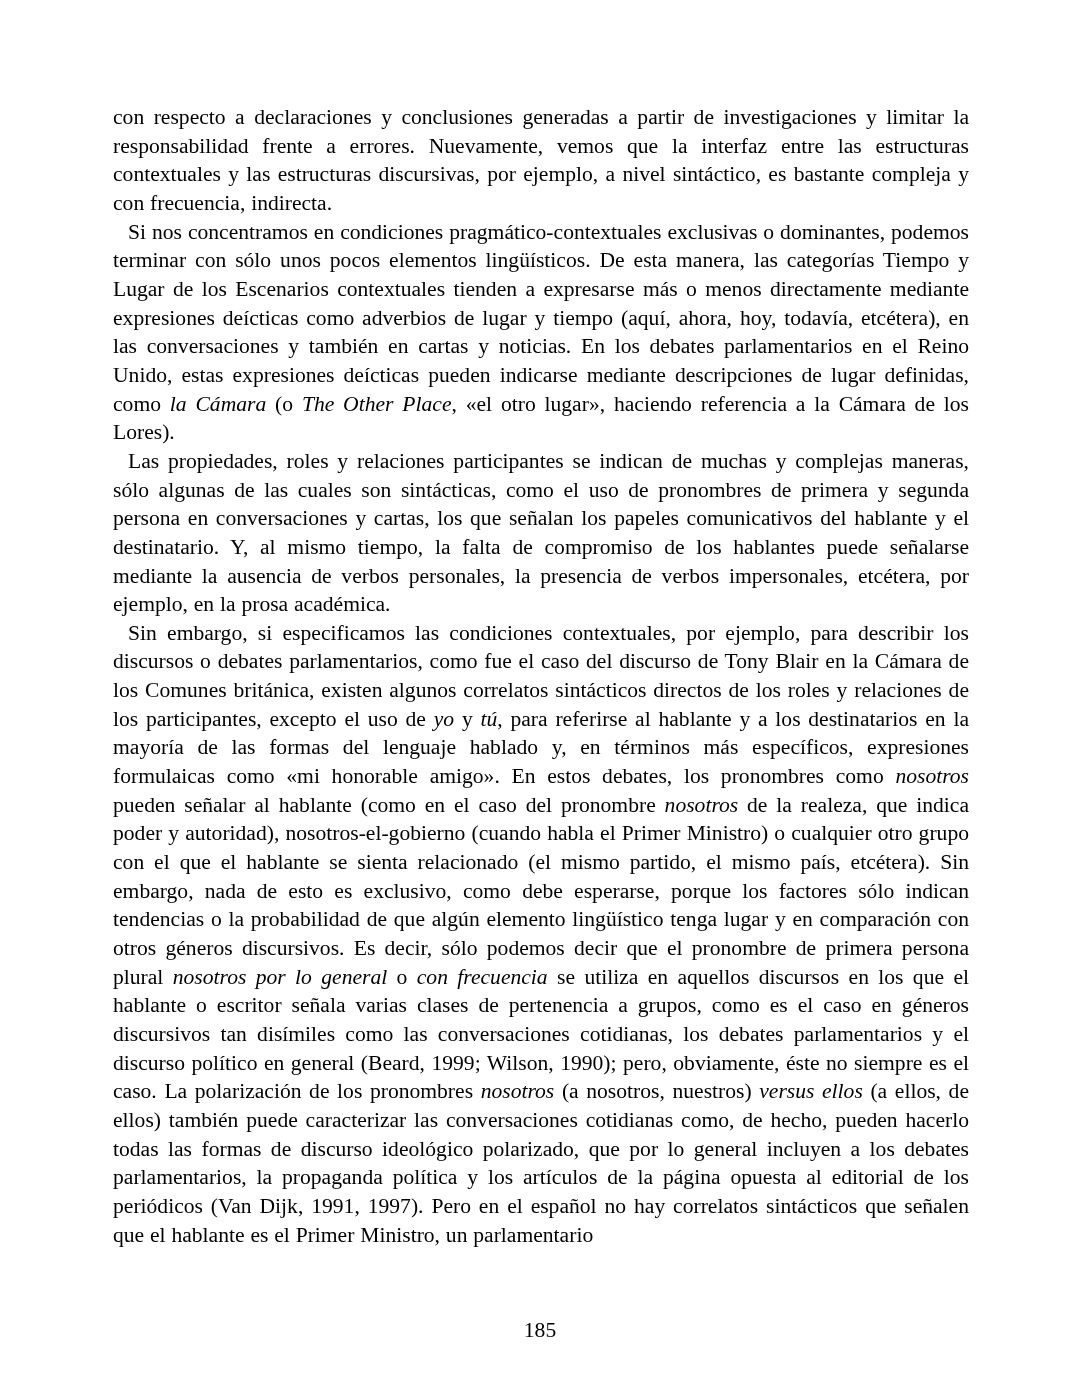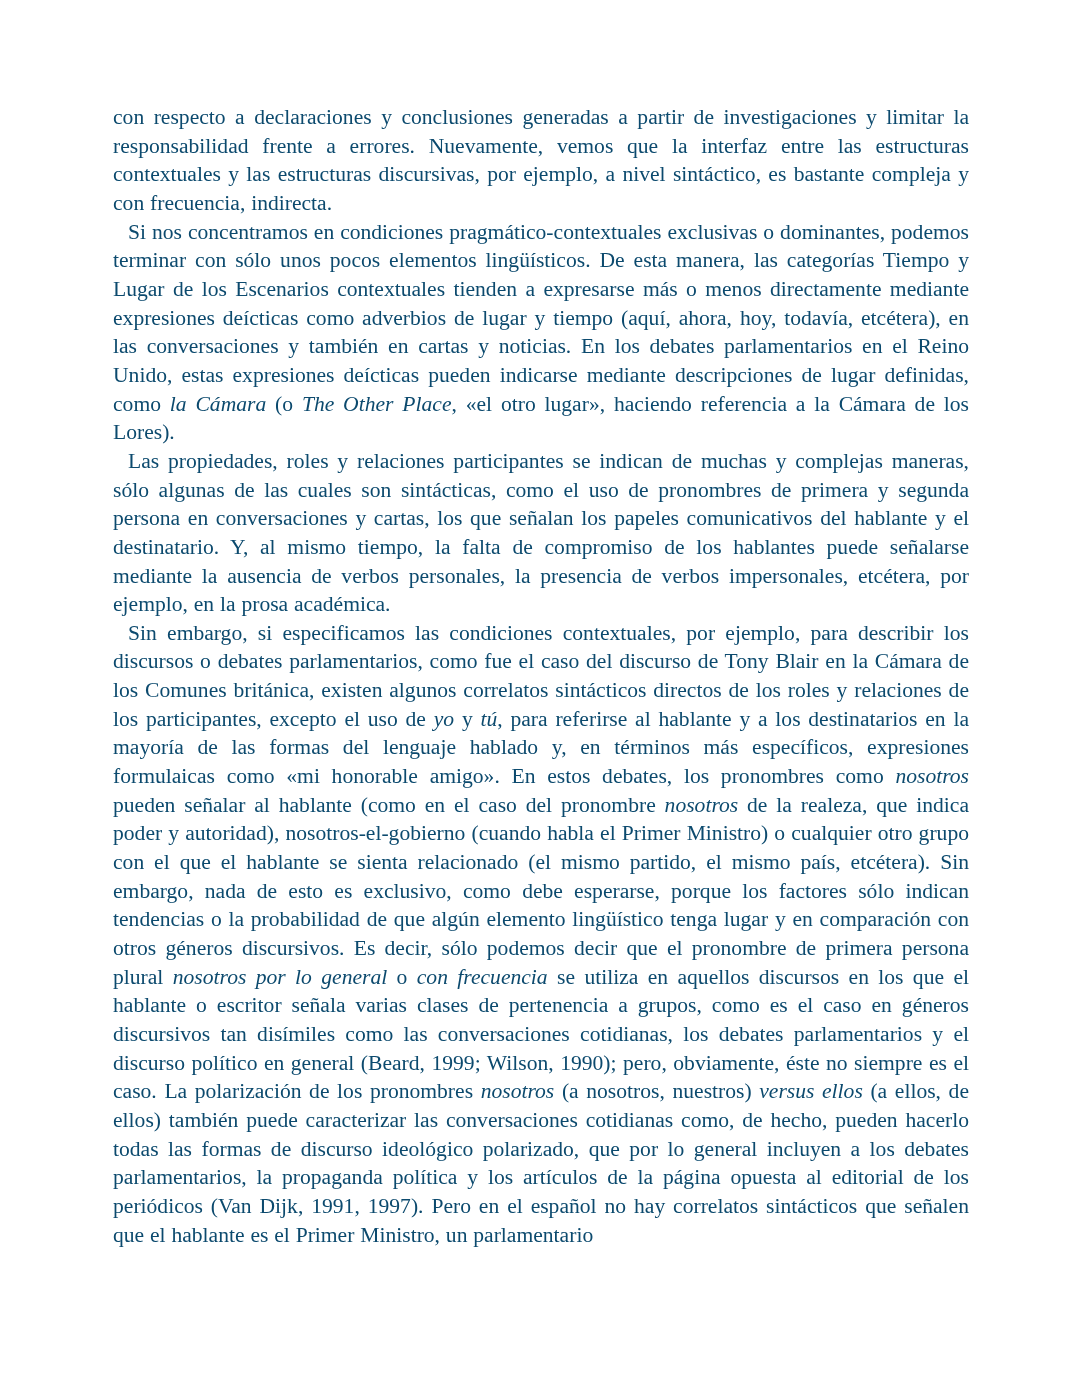--- a/index.html
+++ b/index.html
@@ -8,21 +8,21 @@
     background: #ffffff;
   }
   .page {
     position: relative;
     width: 1080px;
     height: 1397px;
     background: #ffffff;
     box-sizing: border-box;
     overflow: hidden;
     font-family: "Liberation Serif", "DejaVu Serif", serif;
-    color: #0c4a6e;
+    color: #000000;
   }
   .text-column {
     position: absolute;
     left: 113px;
     top: 103px;
     width: 856px;
   }
   .para {
     margin: 0;
     text-align: justify;
@@ -55,14 +55,15 @@
 
 <div class="page">
 
   <div class="text-column">
     <p class="para no-indent">con respecto a declaraciones y conclusiones generadas a partir de investigaciones y limitar la responsabilidad frente a errores. Nuevamente, vemos que la interfaz entre las estructuras contextuales y las estructuras discursivas, por ejemplo, a nivel sintáctico, es bastante compleja y con frecuencia, indirecta.</p>
     <p class="para">Si nos concentramos en condiciones pragmático-contextuales exclusivas o dominantes, podemos terminar con sólo unos pocos elementos lingüísticos. De esta manera, las categorías Tiempo y Lugar de los Escenarios contextuales tienden a expresarse más o menos directamente mediante expresiones deícticas como adverbios de lugar y tiempo (aquí, ahora, hoy, todavía, etcétera), en las conversaciones y también en cartas y noticias. En los debates parlamentarios en el Reino Unido, estas expresiones deícticas pueden indicarse mediante descripciones de lugar definidas, como <i>la Cámara</i> (o <i>The Other Place</i>, «el otro lugar», haciendo referencia a la Cámara de los Lores).</p>
     <p class="para">Las propiedades, roles y relaciones participantes se indican de muchas y complejas maneras, sólo algunas de las cuales son sintácticas, como el uso de pronombres de primera y segunda persona en conversaciones y cartas, los que señalan los papeles comunicativos del hablante y el destinatario. Y, al mismo tiempo, la falta de compromiso de los hablantes puede señalarse mediante la ausencia de verbos personales, la presencia de verbos impersonales, etcétera, por ejemplo, en la prosa académica.</p>
     <p class="para">Sin embargo, si especificamos las condiciones contextuales, por ejemplo, para describir los discursos o debates parlamentarios, como fue el caso del discurso de Tony Blair en la Cámara de los Comunes británica, existen algunos correlatos sintácticos directos de los roles y relaciones de los participantes, excepto el uso de <i>yo</i> y <i>tú</i>, para referirse al hablante y a los destinatarios en la mayoría de las formas del lenguaje hablado y, en términos más específicos, expresiones formulaicas como «mi honorable amigo». En estos debates, los pronombres como <i>nosotros</i> pueden señalar al hablante (como en el caso del pronombre <i>nosotros</i> de la realeza, que indica poder y autoridad), nosotros-el-gobierno (cuando habla el Primer Ministro) o cualquier otro grupo con el que el hablante se sienta relacionado (el mismo partido, el mismo país, etcétera). Sin embargo, nada de esto es exclusivo, como debe esperarse, porque los factores sólo indican tendencias o la probabilidad de que algún elemento lingüístico tenga lugar y en comparación con otros géneros discursivos. Es decir, sólo podemos decir que el pronombre de primera persona plural <i>nosotros por lo general</i> o <i>con frecuencia</i> se utiliza en aquellos discursos en los que el hablante o escritor señala varias clases de pertenencia a grupos, como es el caso en géneros discursivos tan disímiles como las conversaciones cotidianas, los debates parlamentarios y el discurso político en general (Beard, 1999; Wilson, 1990); pero, obviamente, éste no siempre es el caso. La polarización de los pronombres <i>nosotros</i> (a nosotros, nuestros) <i>versus ellos</i> (a ellos, de ellos) también puede caracterizar las conversaciones cotidianas como, de hecho, pueden hacerlo todas las formas de discurso ideológico polarizado, que por lo general incluyen a los debates parlamentarios, la propaganda política y los artículos de la página opuesta al editorial de los periódicos (Van Dijk, 1991, 1997). Pero en el español no hay correlatos sintácticos que señalen que el hablante es el Primer Ministro, un parlamentario</p>
   </div>
 
+  <div class="page-number">185</div>
 
 </div>
 
 </body></html>

